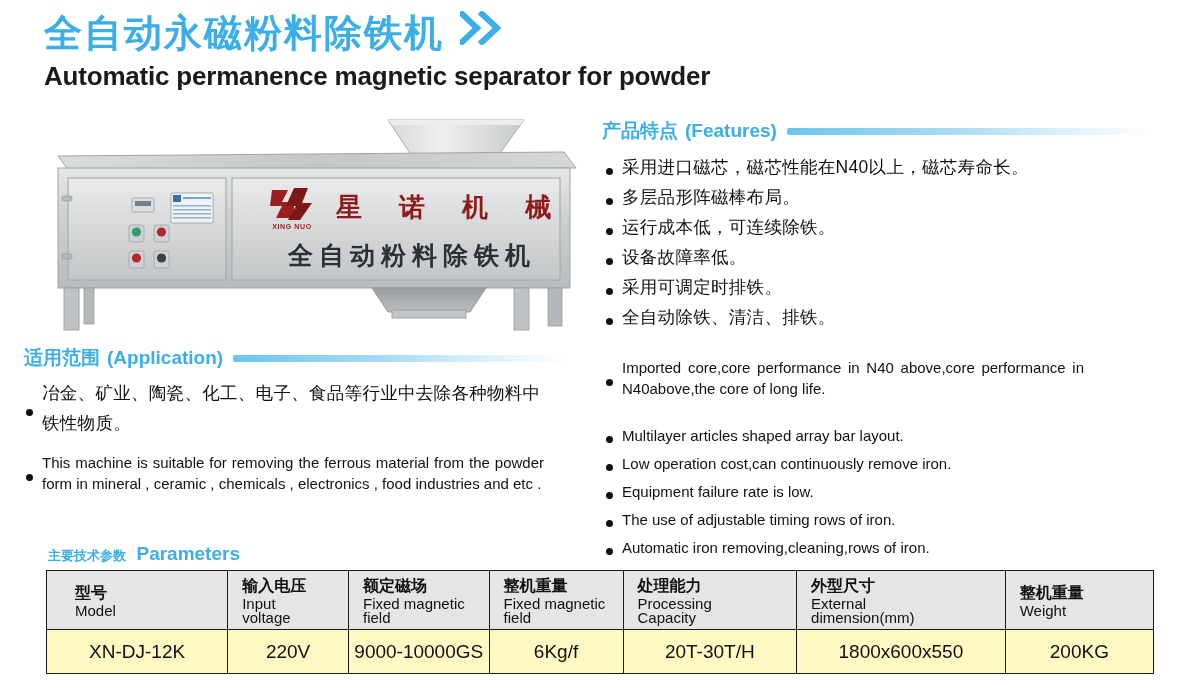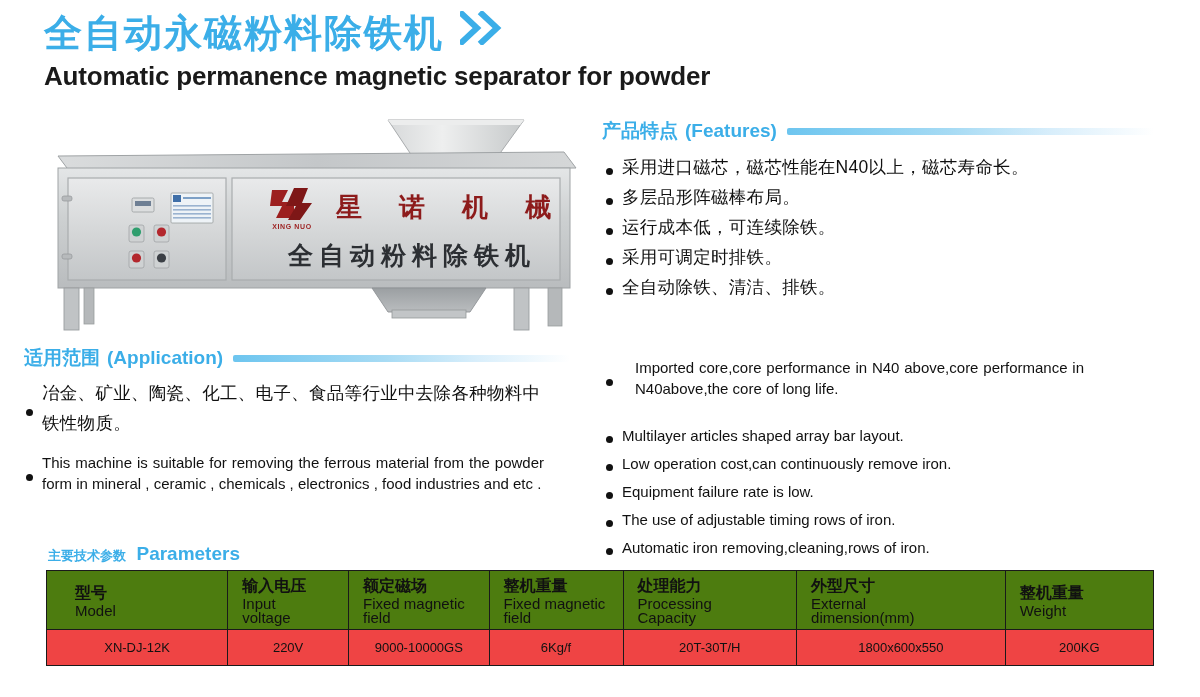--- a/index.html
+++ b/index.html
@@ -48,26 +48,26 @@
   .en-item { font-size:15px; line-height:21px; }
   .en-item.just { text-align:justify; }
 
   
   .table-wrap { position:absolute; left:46px; top:570px; width:1108px; }
   table { border-collapse:collapse; width:1108px; table-layout:fixed; }
   th, td {
     border:1.5px solid #1a1a1a; text-align:center; vertical-align:middle;
     color:#111;
   }
-  thead th { background:#4d7c0f; height:58px; padding:5px 4px; font-weight:400; }
+  thead th { background:#e5e5e5; height:58px; padding:5px 4px; font-weight:400; }
   .th-cn { font-size:16px; font-weight:700; line-height:19px; display:block; }
   .th-en { font-size:15px; line-height:13.5px; display:block; margin-top:2px; }
   thead th .inner { display:block; text-align:left; padding-left:10px; }
   thead th.c1 .inner { padding-left:24px; }
-  tbody td { background:#ef4444; height:36px; font-size:13px; }
+  tbody td { background:#fef9c3; height:44px; font-size:19px; }
 </style>
 </head>
 <body>
 
 <div class="page">
 
   <div class="header">
     <div>
       <span class="title-cn">全自动永磁粉料除铁机</span>
       <span class="chev">
@@ -204,30 +204,34 @@
     <div class="li">
       <span class="bullet"></span>
       <span class="li-txt cn-item">多层品形阵磁棒布局。</span>
     </div>
     <div class="li">
       <span class="bullet"></span>
       <span class="li-txt cn-item">运行成本低，可连续除铁。</span>
     </div>
     <div class="li">
       <span class="bullet"></span>
+      <span class="li-txt cn-item">设备故障率低。</span>
+    </div>
+    <div class="li">
+      <span class="bullet"></span>
       <span class="li-txt cn-item">采用可调定时排铁。</span>
     </div>
     <div class="li">
       <span class="bullet"></span>
       <span class="li-txt cn-item">全自动除铁、清洁、排铁。</span>
     </div>
   </div>
 
   <div class="list" style="left:606px; top:357px; width:478px;">
-    <div class="li" style="margin-bottom:7px;gap:13px;">
+    <div class="li" style="margin-bottom:7px;">
       <span class="bullet"></span>
       <span class="li-txt en-item just">Imported core,core performance in N40 above,core performance in N40above,the core of long life.</span>
     </div>
     <div class="li" style="margin-bottom:7px;margin-top:26px;">
       <span class="bullet"></span>
       <span class="li-txt en-item">Multilayer articles shaped array bar layout.</span>
     </div>
     <div class="li" style="margin-bottom:7px;">
       <span class="bullet"></span>
       <span class="li-txt en-item">Low operation cost,can continuously remove iron.</span>

